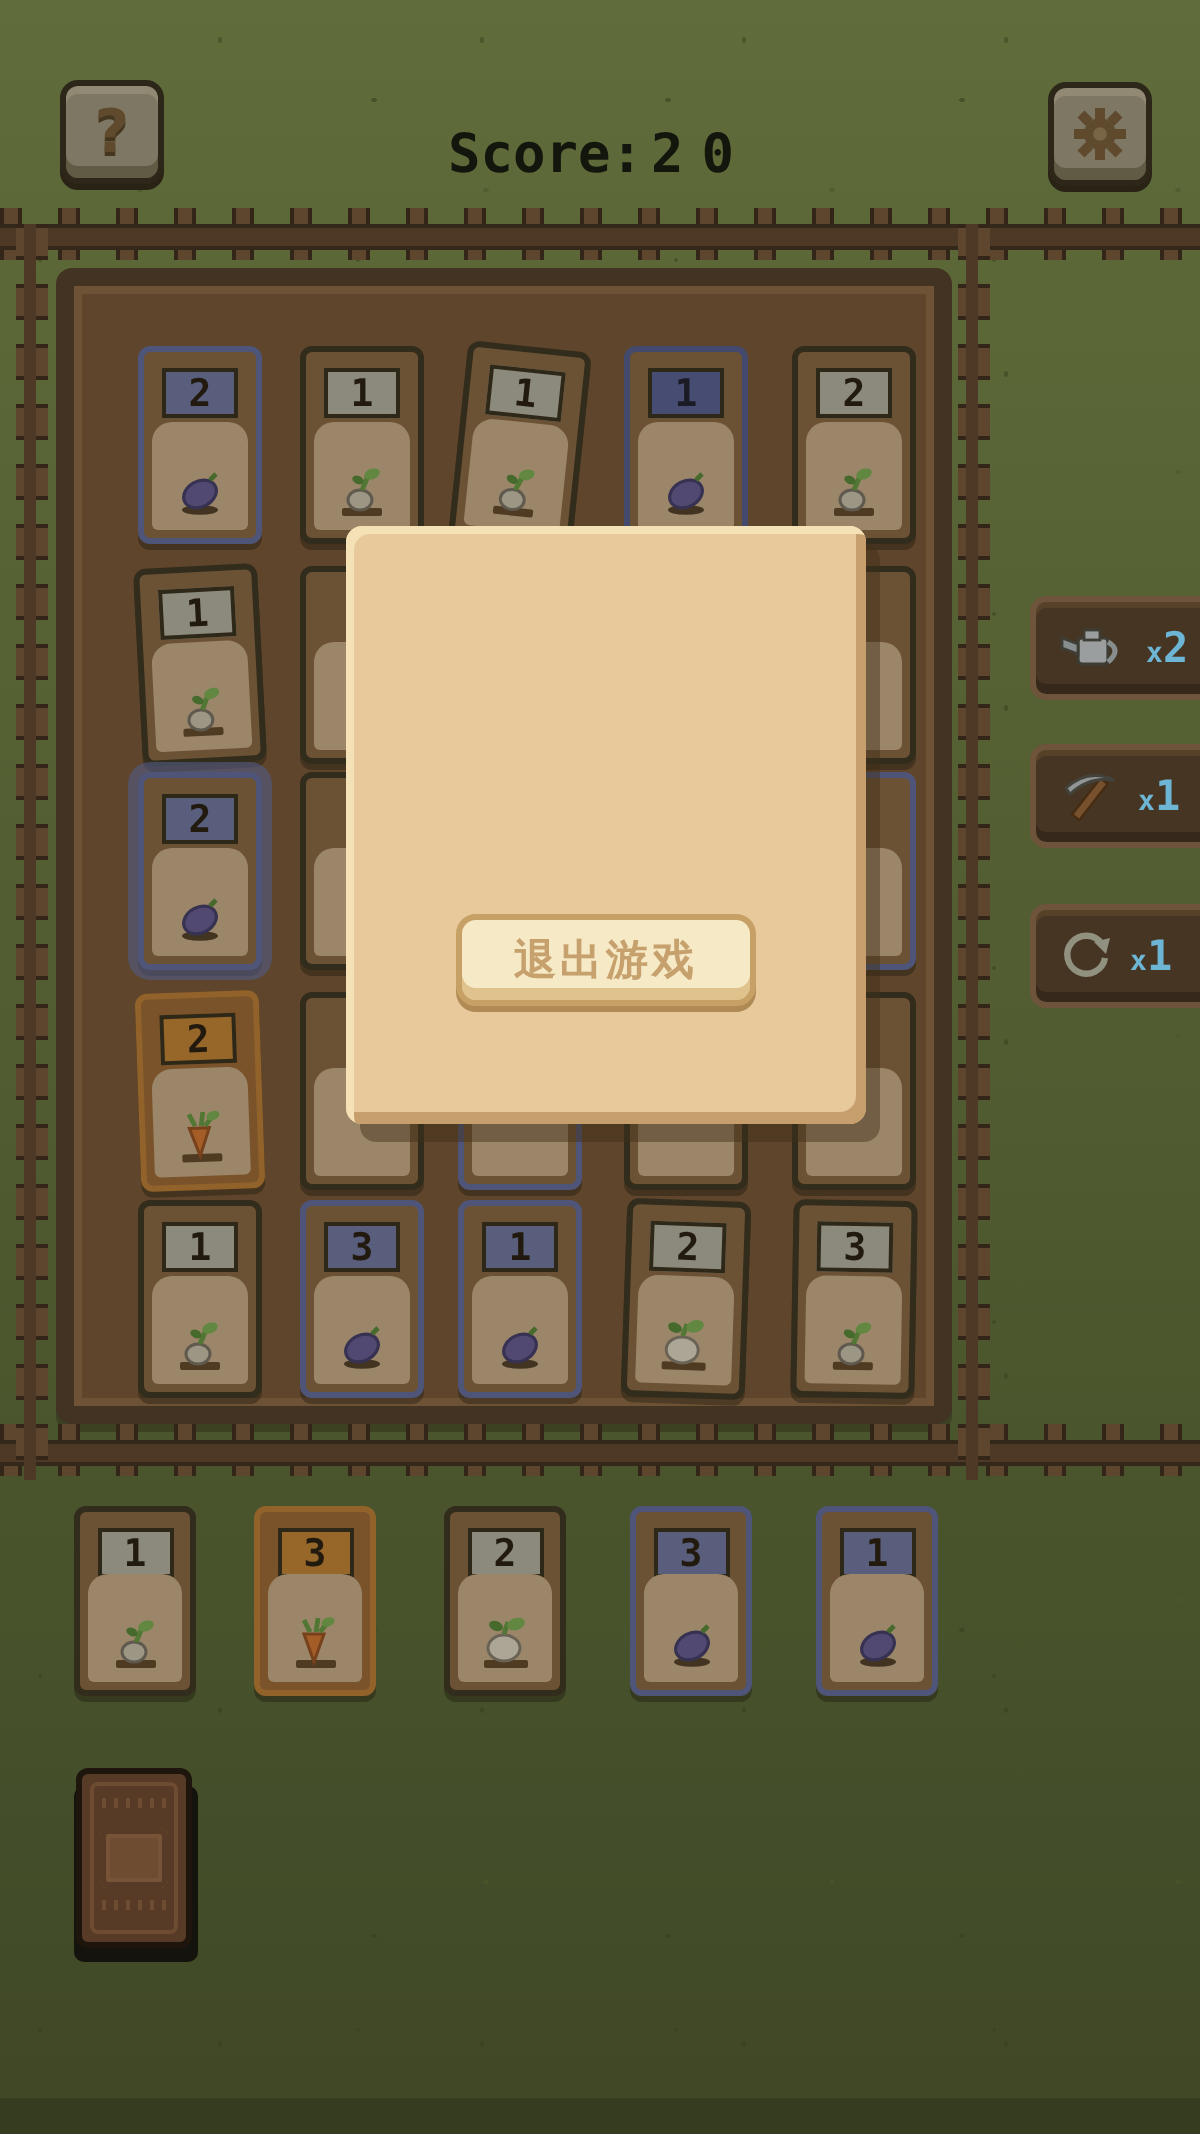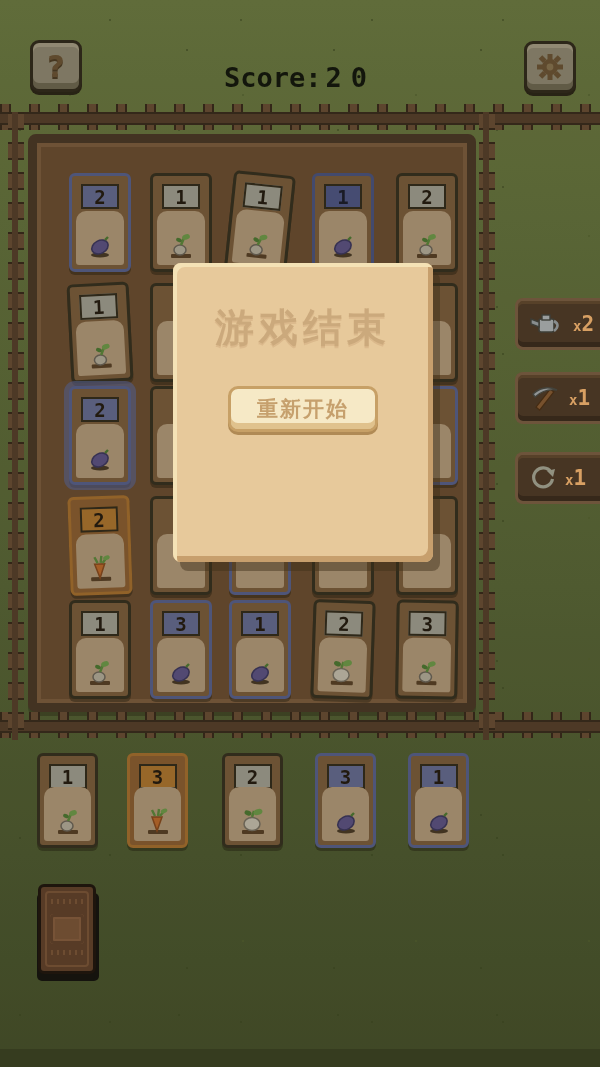--- a/index.html
+++ b/index.html
@@ -81,21 +81,21 @@
       #63422b; }
   #deck .emblem { position:absolute; left:50%; top:50%; transform:translate(-50%,-50%);
     width:34px; height:30px; background:#7e5639; border-radius:4px;
     box-shadow: inset 0 0 0 3px #63422b, inset 0 0 0 5px #8a5f40; }
 
   
   .tool-btn { position:absolute; left:515px; width:100px; height:52px;
     background:#503b28; border:3px solid #7e6044; border-radius:8px 0 0 8px; border-right:none;
     box-shadow: inset 0 -5px 0 #3c2c1d, inset 0 3px 0 #64492f; z-index:4;
     display:flex; align-items:center; padding-left:9px; }
-  .tool-btn .count { font-family:"DejaVu Sans Mono", monospace; color:#fdba74; margin-left:6px; }
+  .tool-btn .count { font-family:"DejaVu Sans Mono", monospace; color:#7dd3fc; margin-left:6px; }
   .tool-btn .count .x { font-size:14px; font-weight:bold; }
   .tool-btn .count .n { font-size:21px; font-weight:bold; }
 
   
   #dim { position:absolute; inset:0; background:rgba(24,26,13,.16); z-index:10; }
   #dialog { position:absolute; left:173px; top:263px; width:260px; height:299px; z-index:20;
     background:#e7c99b; border-radius:8px;
     box-shadow: inset 4px 4px 0 #f4e2b6, inset -5px -6px 0 #c79f6d, 7px 9px 0 rgba(62,46,24,.45); }
   #dialog .title { position:absolute; top:38px; width:100%; text-align:center;
     font-size:39px; font-weight:bold; color:#cba97c; letter-spacing:5px;
@@ -421,15 +421,14 @@
           <polygon points="20,9 28,7 26,15" fill="#a9a897"></polygon>
         </svg>
       </span>
       <span class="count"><span class="x">x</span><span class="n">1</span></span>
     </div>
   </div>
 
 <div id="dim"></div>
 
 <div id="dialog">
-  <div class="title">游戏结束</div>
-  <div class="dlg-btn" id="restart-btn">重新开始</div>
+  <div class="dlg-btn" id="quit-btn">退出游戏</div>
 </div>
 
 </body></html>

